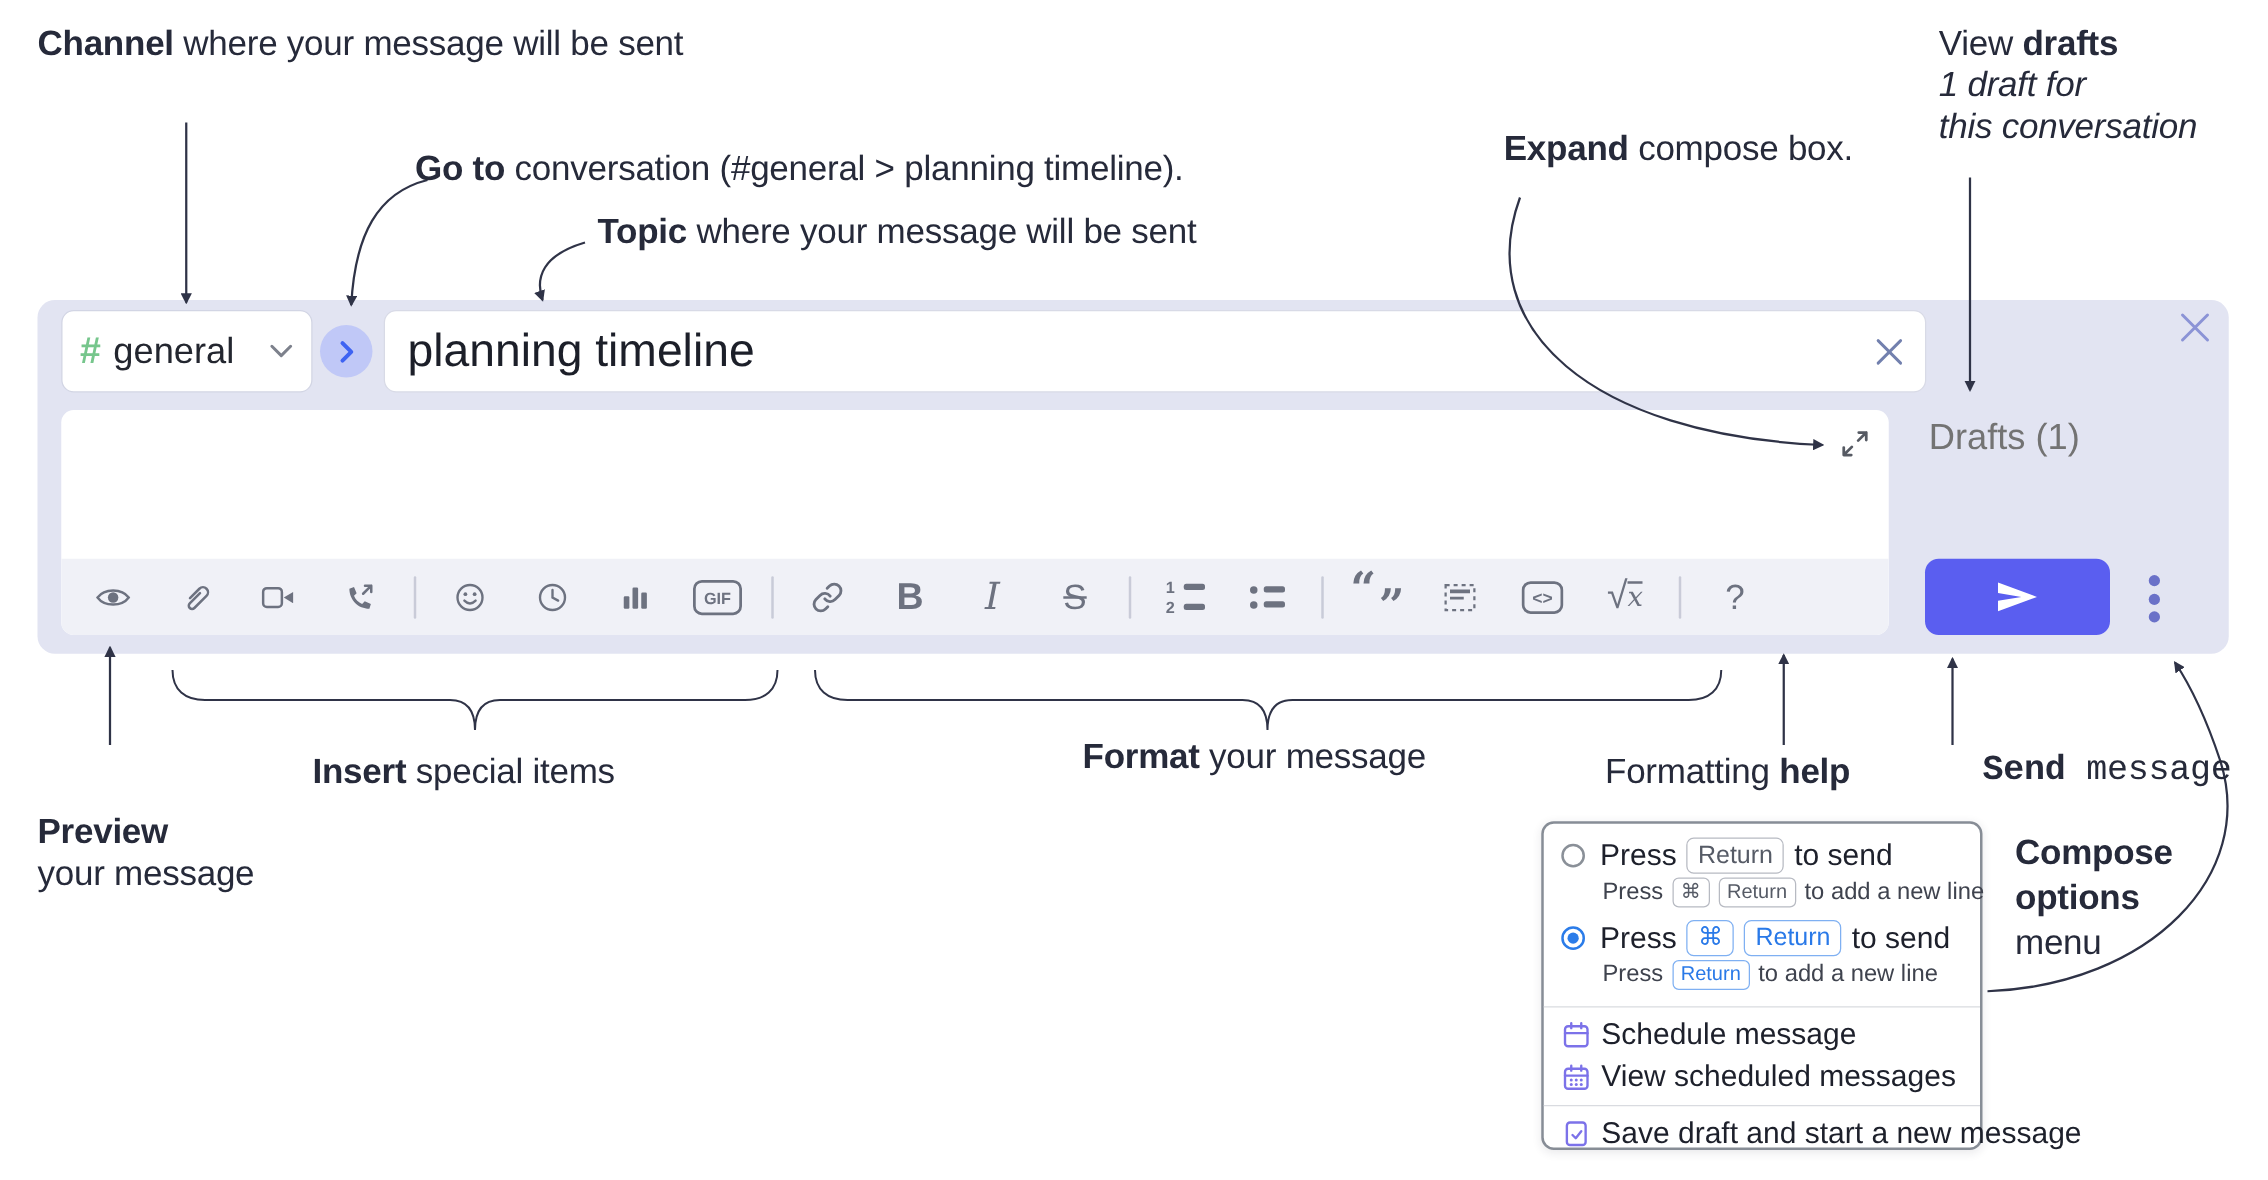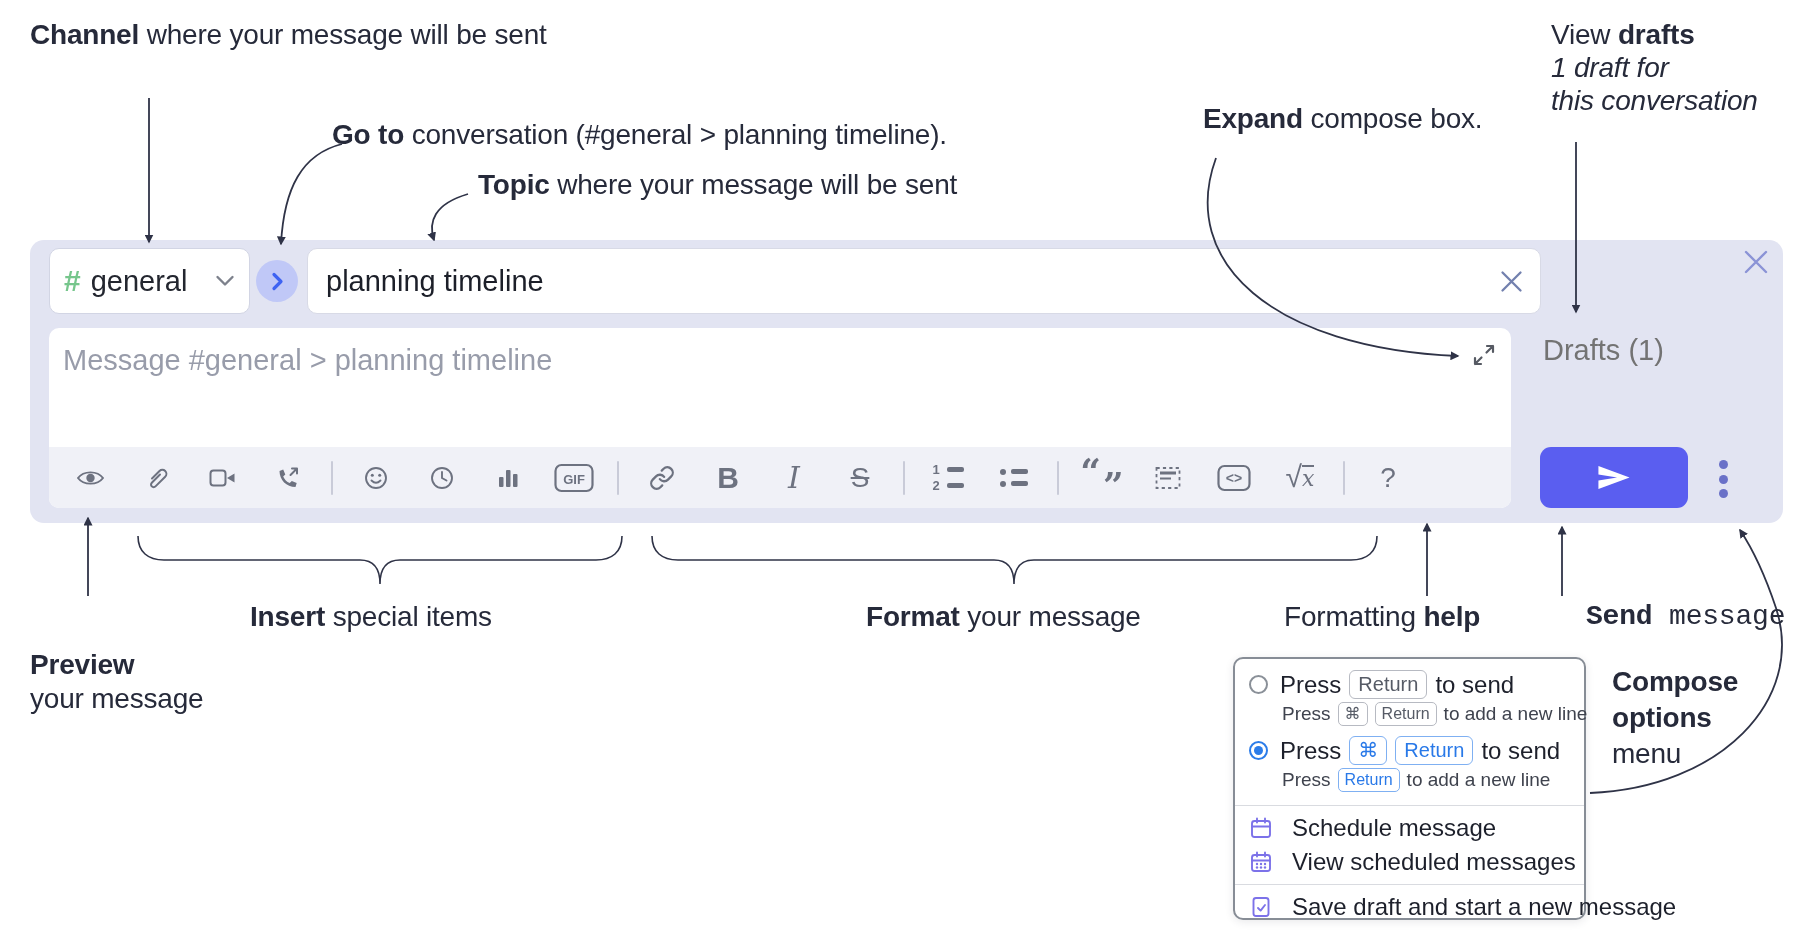--- a/index.html
+++ b/index.html
@@ -14,21 +14,21 @@
   #arrows{position:absolute;left:0;top:0;z-index:5;pointer-events:none;}
   
   .compose{position:absolute;left:30px;top:240px;width:1753px;height:283px;background:#e2e4f2;border-radius:14px;z-index:1;}
   .chan{position:absolute;left:19px;top:8px;width:201px;height:66px;background:#fff;border:1px solid #d2d5e4;border-radius:10px;
         display:flex;align-items:center;gap:10px;padding:0 14px;box-sizing:border-box;cursor:pointer;}
   .chan .hash{color:#76c68c;font-weight:700;font-size:30px;}
   .chan .name{font-size:29px;color:#23262f;flex:1;}
   .goto-btn{position:absolute;left:226px;top:20px;width:42px;height:42px;border-radius:50%;background:#c0c8f7;
         display:flex;align-items:center;justify-content:center;cursor:pointer;}
   .topic{position:absolute;left:277px;top:8px;width:1234px;height:66px;background:#fff;border:1px solid #d8dae6;border-radius:10px;box-sizing:border-box;}
-  .topic input{width:100%;height:100%;border:none;outline:none;background:none;font-family:inherit;font-size:29px;color:#1c1f29;
+  .topic input{width:100%;height:100%;border:none;outline:none;background:none;font-family:inherit;font-size:37px;color:#1c1f29;
         padding:0 64px 0 18px;box-sizing:border-box;}
   .topic .clear{position:absolute;right:16px;top:20px;cursor:pointer;line-height:0;}
   .msgwrap{position:absolute;left:19px;top:88px;width:1462px;height:180px;background:#fff;border-radius:10px;overflow:hidden;}
   .msgwrap textarea{display:block;width:100%;height:119px;border:none;outline:none;resize:none;background:none;
         font-family:inherit;font-size:29px;color:#1c1f29;padding:16px 60px 0 14px;box-sizing:border-box;}
   .msgwrap textarea::placeholder{color:#989caa;opacity:1;}
   .expand-btn{position:absolute;right:14px;top:14px;cursor:pointer;line-height:0;}
   .toolbar{position:absolute;left:0;top:119px;width:100%;height:61px;background:#f0f1f7;display:flex;align-items:center;
         padding:0 8px;box-sizing:border-box;}
   .ticon{width:66px;height:46px;display:flex;align-items:center;justify-content:center;color:#6d7280;cursor:pointer;flex:0 0 auto;}
@@ -60,21 +60,21 @@
   .opt{display:flex;align-items:center;gap:12px;padding:2px 10px 2px 14px;cursor:pointer;}
   .radio{width:19px;height:19px;border-radius:50%;border:2px solid #8a9098;box-sizing:border-box;flex:0 0 auto;}
   .radio.on{border-color:#2b7ce9;display:flex;align-items:center;justify-content:center;}
   .radio.on i{width:9px;height:9px;border-radius:50%;background:#2b7ce9;}
   .optline{display:flex;align-items:center;gap:8px;white-space:nowrap;}
   .optsub{display:flex;align-items:center;gap:7px;padding:1px 0 8px 47px;font-size:19px;color:#3f434e;white-space:nowrap;}
   .kc{border:1.5px solid #b7bac2;border-radius:6px;padding:0 8px;background:#fff;color:#565b66;font-size:20px;line-height:27px;display:inline-block;}
   .kc.sm{font-size:16px;line-height:22px;padding:0 6px;border-radius:5px;}
   .kc.blue{border-color:#7fb0f2;color:#2979e8;}
   .mdiv{height:1px;background:#d9dbe0;margin:5px 0;}
-  .mi{display:flex;align-items:center;gap:19px;padding:3px 14px;cursor:pointer;white-space:nowrap;}
+  .mi{display:flex;align-items:center;gap:8px;padding:3px 14px;cursor:pointer;white-space:nowrap;}
   .mi svg{flex:0 0 auto;}
 </style>
 </head>
 <body>
 
 <svg id="arrows" width="1814" height="944" viewBox="0 0 1814 944">
   <defs>
     <marker id="ah" markerWidth="9" markerHeight="9" refX="7.5" refY="4.5" orient="auto" markerUnits="userSpaceOnUse">
       <path d="M0,0 L9,4.5 L0,9 Z" fill="#2f3347"></path>
     </marker>
@@ -120,21 +120,21 @@
 
 <div class="note" style="left:30px;top:600px;margin-top:48px;">
   <div class="b">Preview</div>
   <div>your message</div>
 </div>
 
 <div class="note" style="left:250px;top:600px;">
   <span class="b">Insert</span><span> special items</span>
 </div>
 
-<div class="note" style="left:866px;top:600px;">
+<div class="note" style="left:866px;top:588px;">
   <span class="b">Format</span><span> your message</span>
 </div>
 
 <div class="note" style="left:1266px;top:600px;margin-left:18px;">
   <span>Formatting </span><span class="b">help</span>
 </div>
 
 <div class="note" style="left:1586px;top:600px;font-family:Liberation Mono, monospace;">
   <span class="b">Send</span><span> message</span>
 </div>
@@ -168,21 +168,20 @@
   <div class="topic">
     <input type="text" value="planning timeline" style="">
     <span class="clear">
       <svg width="25" height="25" viewBox="0 0 25 25">
           <path d="M3.5 3.5 L21.5 21.5 M21.5 3.5 L3.5 21.5" stroke="#7280ae" stroke-width="2.3" stroke-linecap="round"></path>
         </svg>
     </span>
   </div>
 
   <div class="msgwrap">
-    <textarea placeholder="Message #general &gt; planning timeline" style=""></textarea>
     <span class="expand-btn">
       <svg width="26" height="26" viewBox="0 0 26 26" stroke="#565a63" stroke-width="2.2" stroke-linecap="round" fill="none">
         <path d="M15.5 10.5 L22 4 M22 4 H16 M22 4 V10 M10.5 15.5 L4 22 M4 22 H10 M4 22 V16"></path>
       </svg>
     </span>
 
     <div class="toolbar">
       <span class="ticon">
         <svg width="29" height="24" viewBox="0 0 29 24">
             <path d="M2 12 C 7.5 4.5, 21.5 4.5, 27 12 C 21.5 19.5, 7.5 19.5, 2 12 Z" fill="none" stroke="currentColor" stroke-width="1.9"></path>

